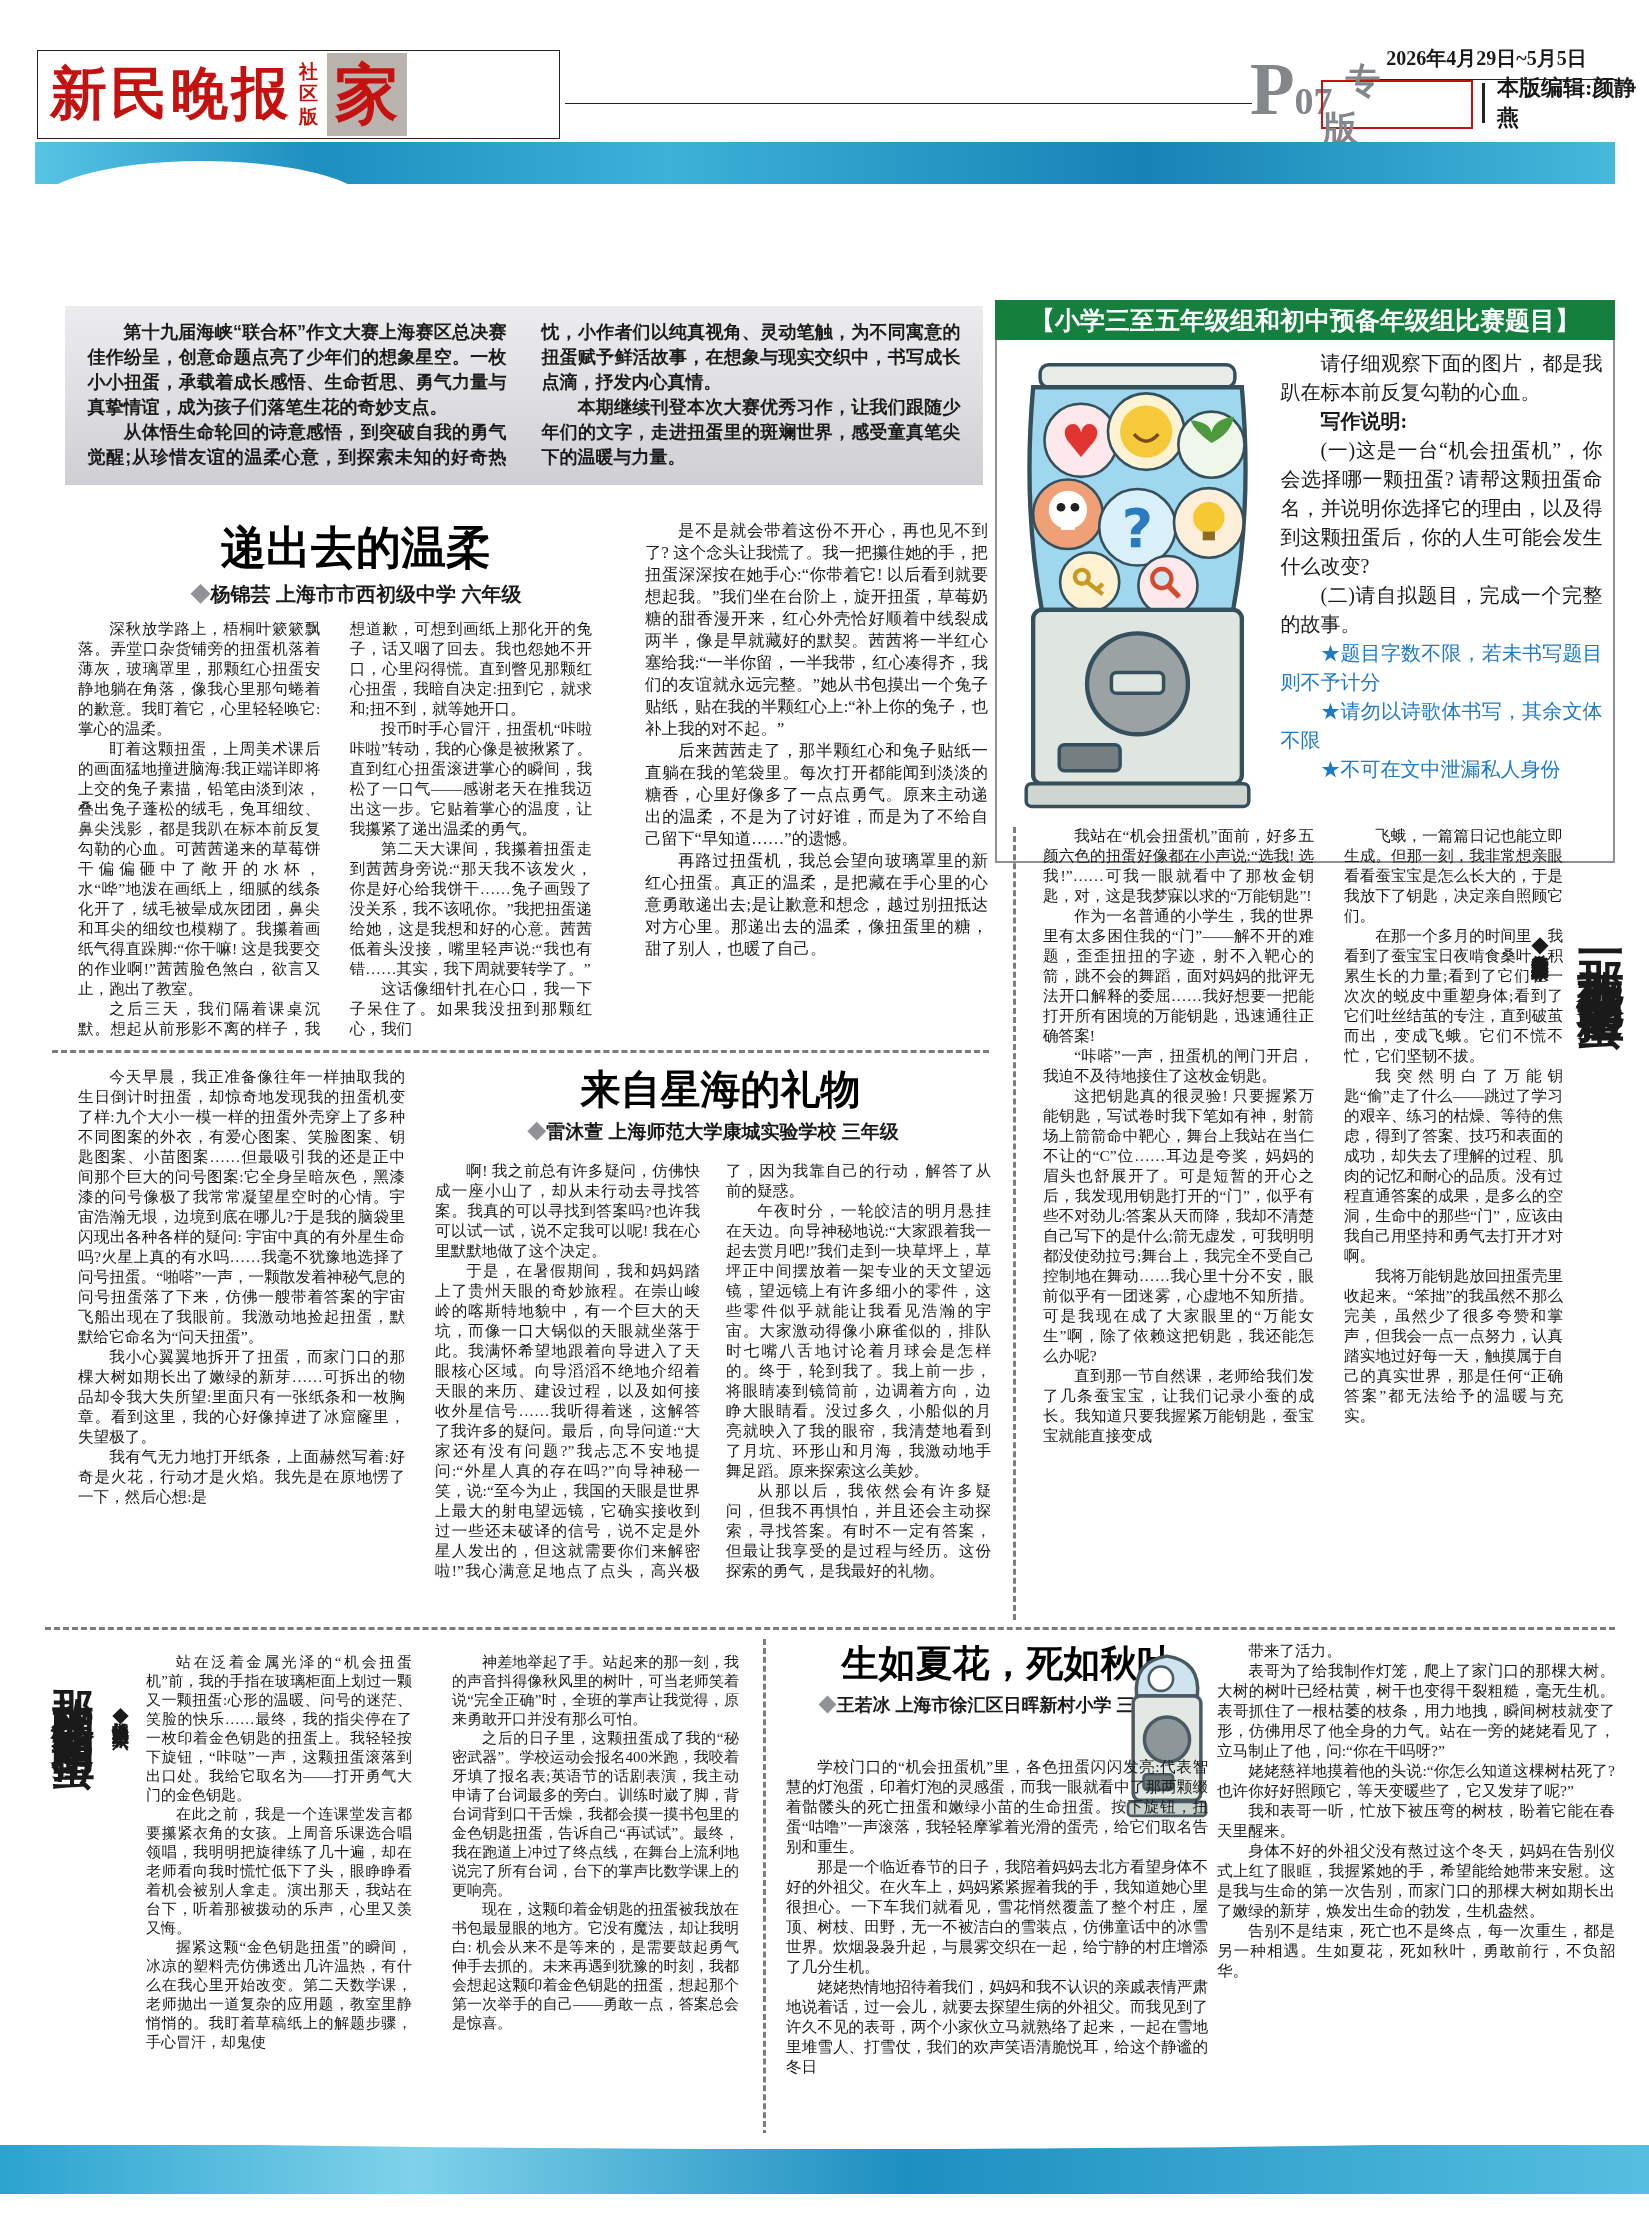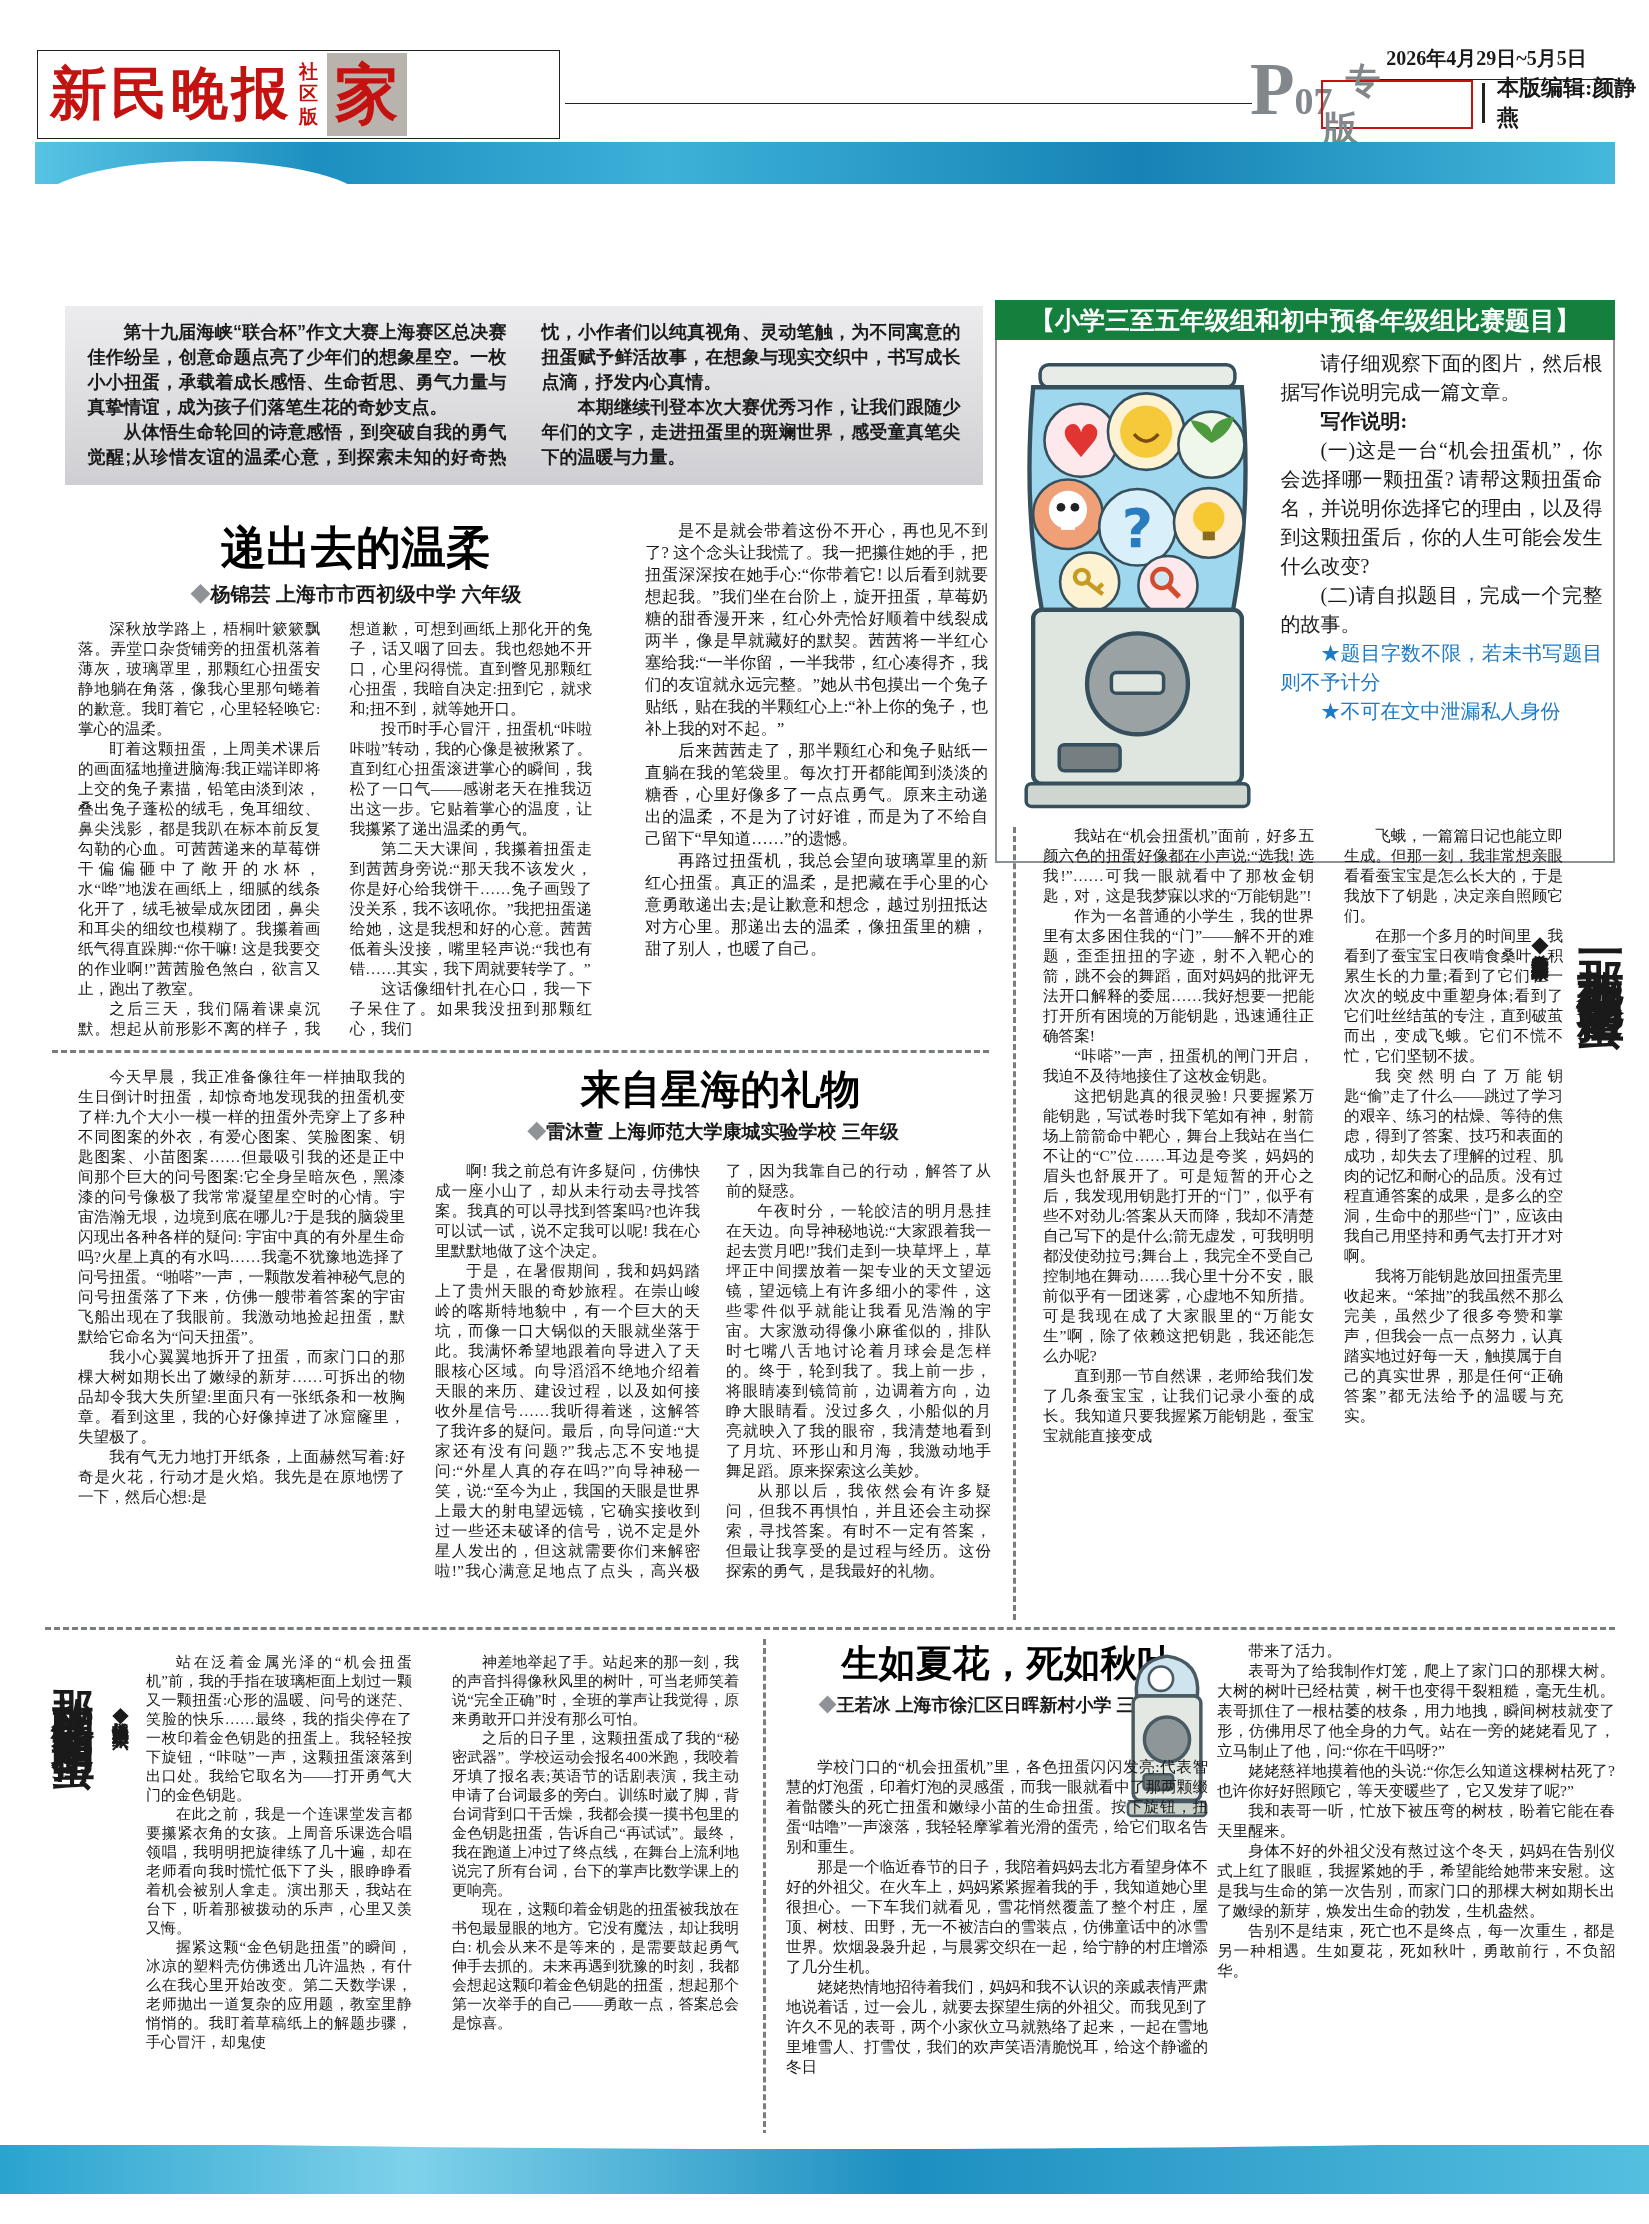--- a/index.html
+++ b/index.html
@@ -169,25 +169,26 @@
             <circle cx="178" cy="264" r="11" fill="#cfe8f2" stroke="#d24b2e" stroke-width="5"></circle>
             <path d="M186 273 l12 12" stroke="#d24b2e" stroke-width="6"></path>
           </g>
         <rect x="30" y="300" width="240" height="200" rx="10" fill="#dfe6df" stroke="#35505c" stroke-width="5"></rect>
         <circle cx="150" cy="385" r="58" fill="#9aa2a4" stroke="#35505c" stroke-width="5"></circle>
         <rect x="120" y="372" width="60" height="24" rx="6" fill="#dfe6df" stroke="#35505c" stroke-width="4"></rect>
         <rect x="60" y="455" width="70" height="30" rx="6" fill="#757f82" stroke="#35505c" stroke-width="4"></rect>
         <rect x="22" y="500" width="256" height="26" rx="6" fill="#cfd6cf" stroke="#35505c" stroke-width="4"></rect>
       </svg>
       <div class="contest-text">
-        <p>请仔细观察下面的图片，然后根据写作说明完成一篇文章。</p>
+        <p>请仔细观察下面的图片，都是我趴在标本前反复勾勒的心血。</p>
         <p class="bold">写作说明:</p>
         <p>(一)这是一台“机会扭蛋机”，你会选择哪一颗扭蛋? 请帮这颗扭蛋命名，并说明你选择它的理由，以及得到这颗扭蛋后，你的人生可能会发生什么改变?</p>
         <p>(二)请自拟题目，完成一个完整的故事。</p>
         <p class="star">★题目字数不限，若未书写题目则不予计分</p>
+        <p class="star">★请勿以诗歌体书写，其余文体不限</p>
         <p class="star">★不可在文中泄漏私人身份</p>
       </div>
     </div>
   </div>
 
   <div class="atitle a1-title">递出去的温柔</div>
   <div class="author a1-author"><span class="dia">◆</span><span>杨锦芸 上海市市西初级中学 六年级</span></div>
   <div class="btxt a1-cols">
       <p>深秋放学路上，梧桐叶簌簌飘落。弄堂口杂货铺旁的扭蛋机落着薄灰，玻璃罩里，那颗红心扭蛋安静地躺在角落，像我心里那句蜷着的歉意。我盯着它，心里轻轻唤它:掌心的温柔。</p>
       <p>盯着这颗扭蛋，上周美术课后的画面猛地撞进脑海:我正端详即将上交的兔子素描，铅笔由淡到浓，叠出兔子蓬松的绒毛，兔耳细纹、鼻尖浅影，都是我趴在标本前反复勾勒的心血。可茜茜递来的草莓饼干偏偏砸中了敞开的水杯，水“哗”地泼在画纸上，细腻的线条化开了，绒毛被晕成灰团团，鼻尖和耳尖的细纹也模糊了。我攥着画纸气得直跺脚:“你干嘛! 这是我要交的作业啊!”茜茜脸色煞白，欲言又止，跑出了教室。</p>

